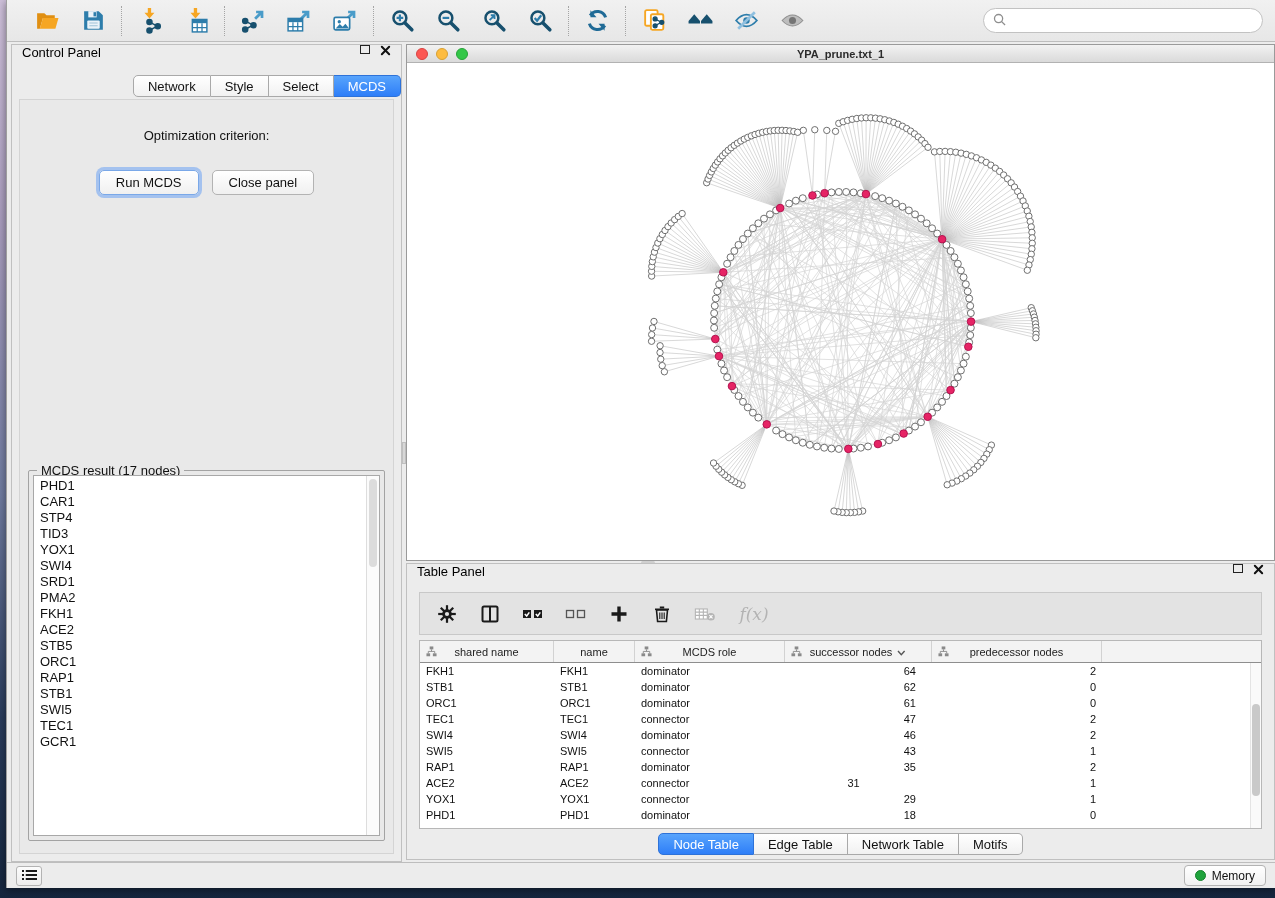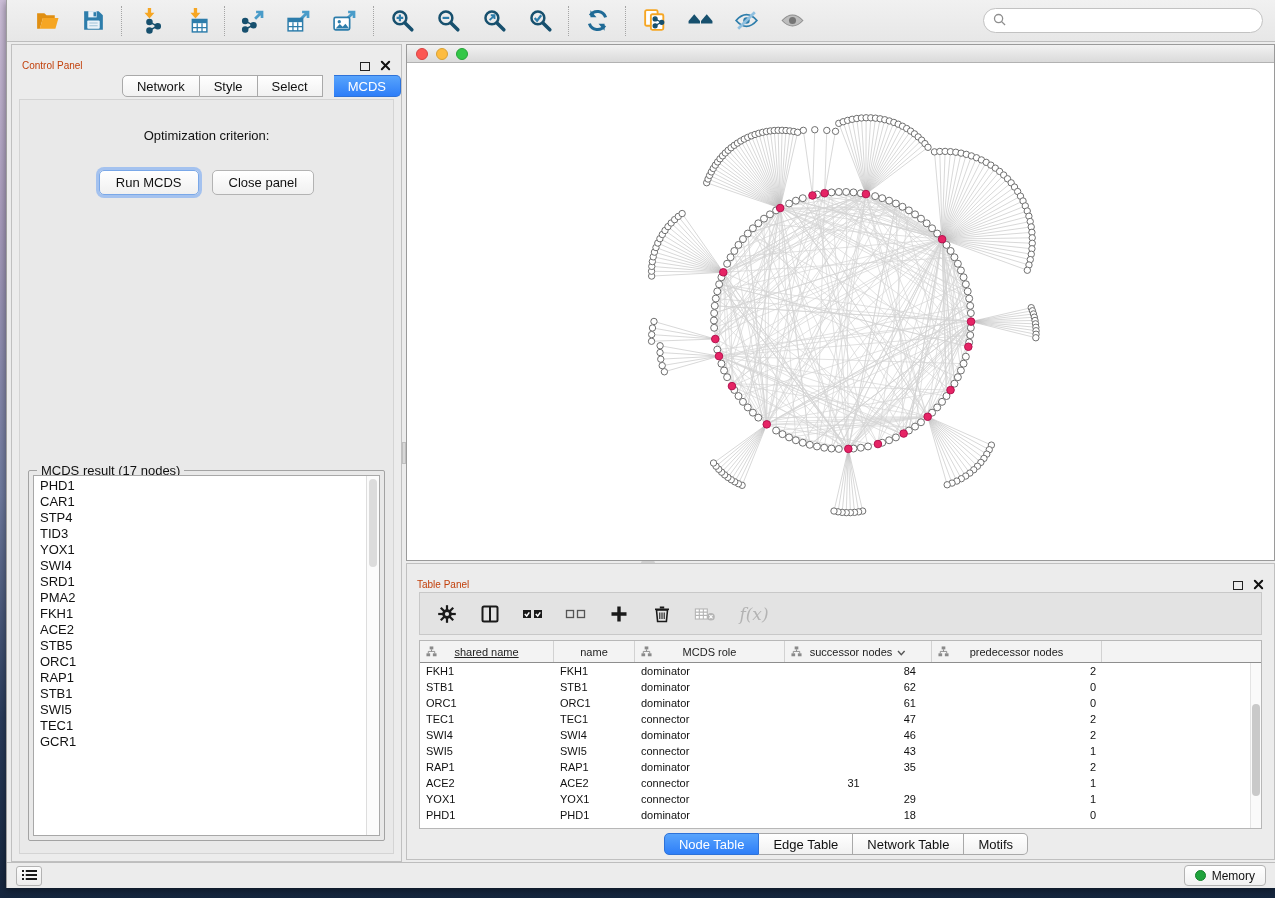--- a/index.html
+++ b/index.html
@@ -16,31 +16,31 @@
   .tgroup { display:flex; align-items:center; gap:16px; padding:0 13px; }
   .tbtn { width:30px; height:30px; display:flex; align-items:center; justify-content:center; cursor:default; }
   .tsep { width:0; height:30px; border-left:1px dotted #a5a5a5; }
   .toolbar-search { margin-left:auto; width:280px; height:25px; border:1px solid #c2c2c2; border-radius:13px;
     background:#fff; display:flex; align-items:center; padding:0 9px; gap:5px; }
   .toolbar-search input { border:none; outline:none; flex:1; font-size:12px; background:transparent; }
 
   
   .control-panel { position:absolute; left:4px; top:44px; width:391px; bottom:26px;
     background:#ececec; border:1px solid #c0c0c0; }
-  .panel-header { height:26px; display:flex; align-items:flex-end; padding:0 10px; font-size:10px; color:#c2410c; }
+  .panel-header { height:26px; display:flex; align-items:flex-start; padding:0 10px; font-size:13px; color:#000000; }
   .panel-header .ph-title { flex:1; }
   .win-float { width:10px; height:9px; border:1.5px solid #222; margin-right:10px; display:inline-block; }
   .win-close { display:inline-flex; }
   .cp-tabs { position:absolute; top:30px; left:0; right:0; display:flex; justify-content:flex-end; }
   .seg { display:flex; }
   .seg-btn { height:22px; padding:0 14px; font-size:13px; background:linear-gradient(#ffffff,#f1f1f1);
     border:1px solid #a9a9a9; border-left:none; display:flex; align-items:center; color:#111; }
   .seg-btn:first-child { border-left:1px solid #a9a9a9; border-radius:5px 0 0 5px; }
   .seg-btn:last-child { border-radius:0 5px 5px 0; }
-  .seg-btn.active { background:linear-gradient(#58a4fc,#2e7ef8); border-color:#2e72d8; color:#fff;margin-left:11px; }
+  .seg-btn.active { background:linear-gradient(#58a4fc,#2e7ef8); border-color:#2e72d8; color:#fff; }
   .cp-content { position:absolute; top:54px; left:7px; right:7px; bottom:7px; background:#e9e9e9; border:1px solid #d4d4d4; }
   .opt-label { position:absolute; top:14px; left:0; right:0; text-align:center; font-size:13px; color:#111;margin-top:14px; }
   .select-box { position:absolute; top:36px; left:50%; transform:translateX(-50%); width:318px; height:23px;
     background:#fff; border:1px solid #b5b5b5; border-radius:4px; display:flex; align-items:center; }
   .select-box .sel-text { flex:1; font-size:13px; padding:0 8px; color:#111; white-space:nowrap; }
   .stepper { width:19px; height:21px; margin-right:1px; border-radius:3px; background:linear-gradient(#6db1fc,#2f7df7);
     display:flex; flex-direction:column; align-items:center; justify-content:center; gap:1px; }
   .btn-row { position:absolute; top:70px; left:0; right:0; display:flex; justify-content:center; gap:13px; }
   .btn { height:25px; padding:0 16px; font-size:13px; background:linear-gradient(#ffffff,#f0f0f0);
     border:1px solid #b3b3b3; border-radius:5px; color:#111; }
@@ -327,20 +327,21 @@
         </div>
       </div>
     </div>
 
     <div class="v-splitter">
         <div class="v-grip"></div>
       </div>
 
     <div class="network-window">
       <div class="nw-titlebar">
+        <span class="nw-title">YPA_prune.txt_1</span>
         <span class="lights">
           <span class="light" style="background:#fc5753;border:1px solid #d94442;"></span>
           <span class="light" style="background:#fdbc40;border:1px solid #d9a133;"></span>
           <span class="light" style="background:#33c748;border:1px solid #27a339;"></span>
         </span>
       </div>
       <svg class="nw-canvas" xmlns="http://www.w3.org/2000/svg" viewBox="405 62 870 498">
           <g stroke="#7d7d7d" stroke-width="0.7" opacity="0.33">
             <line x1="970.9950880752781" y1="321.12572307929025" x2="970.7896144064715" y2="327.3644566012971"></line>
             <line x1="970.9950880752781" y1="321.12572307929025" x2="963.4979229094987" y2="363.3503717247905"></line>
@@ -1138,21 +1139,21 @@
               <circle cx="18.5" cy="13" r="4.2" fill="#b5b5b5"></circle>
               <path d="M16.8 11.3l3.4 3.4M20.2 11.3l-3.4 3.4" stroke="#fff" stroke-width="1.3"></path>
             </svg>
           </div>
           <div class="tp-btn" style="width: 34px;">
             <span class="fx-label">f(x)</span>
           </div>
         </div>
       <div class="tablewrap">
         <div class="thead">
-            <div class="th" style="width: 134px; text-decoration: underline;">
+            <div class="th" style="width: 134px;">
               <span style="position: absolute; left: 6px; top: 5px;"><svg width="11" height="11" viewBox="0 0 12 12">
                   <g fill="#8a8a8a">
                     <rect x="4" y="0.5" width="4" height="3.2"></rect>
                     <rect x="0.5" y="8" width="4" height="3.2"></rect>
                     <rect x="7.5" y="8" width="4" height="3.2"></rect>
                   </g>
                   <path d="M6 3.7v2.2M2.5 8V5.9h7V8" stroke="#8a8a8a" fill="none" stroke-width="1"></path>
                 </svg></span>
               <span>shared name</span>
             </div>
@@ -1195,21 +1196,21 @@
                 </svg></span>
               <span>predecessor nodes</span>
             </div>
             <div class="th" style="flex: 1 1 0%;"></div>
           </div>
         <div class="tbody">
             <div class="trow">
               <div class="td" style="width: 134px; text-align: left;">FKH1</div>
               <div class="td" style="width: 81px; text-align: left;">FKH1</div>
               <div class="td" style="width: 150px; text-align: left;">dominator</div>
-              <div class="td" style="width: 147px; text-align: right; padding-right: 16px;">84</div>
+              <div class="td" style="width: 147px; text-align: right; padding-right: 16px;">64</div>
               <div class="td" style="width: 170px; text-align: right;">2</div>
             </div>
             <div class="trow">
               <div class="td" style="width: 134px; text-align: left;">STB1</div>
               <div class="td" style="width: 81px; text-align: left;">STB1</div>
               <div class="td" style="width: 150px; text-align: left;">dominator</div>
               <div class="td" style="width: 147px; text-align: right; padding-right: 16px;">62</div>
               <div class="td" style="width: 170px; text-align: right;">0</div>
             </div>
             <div class="trow">

